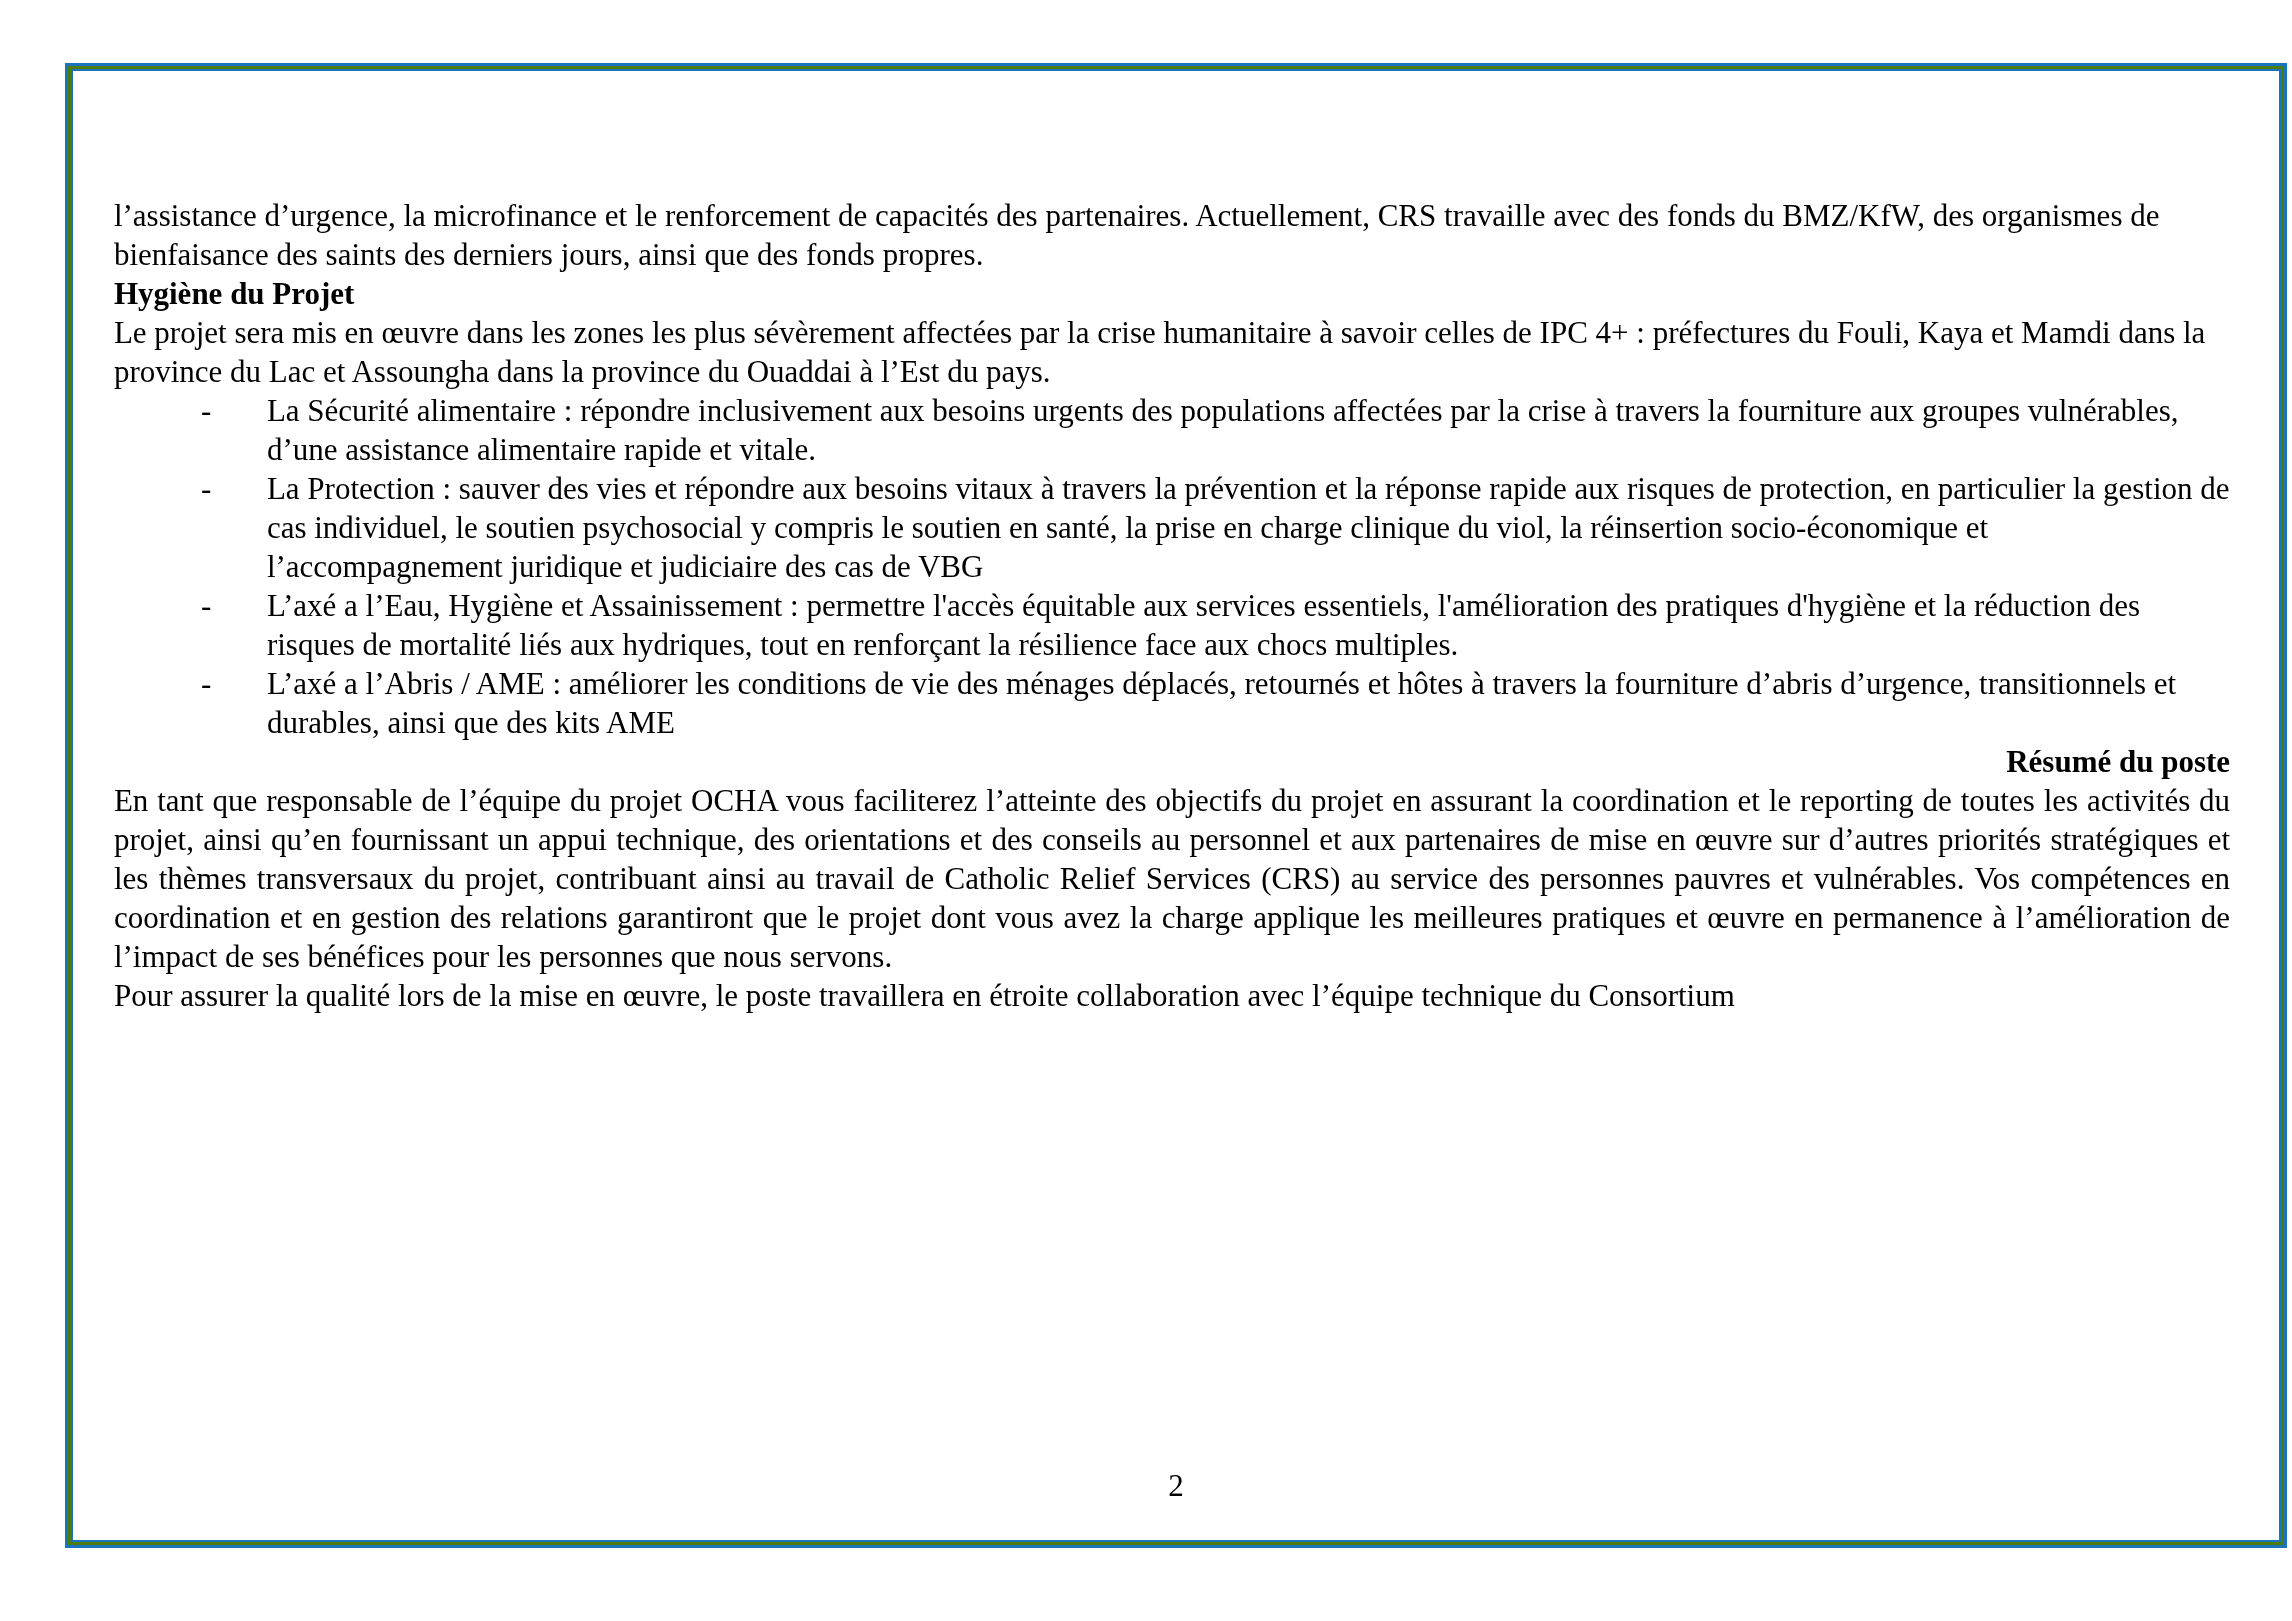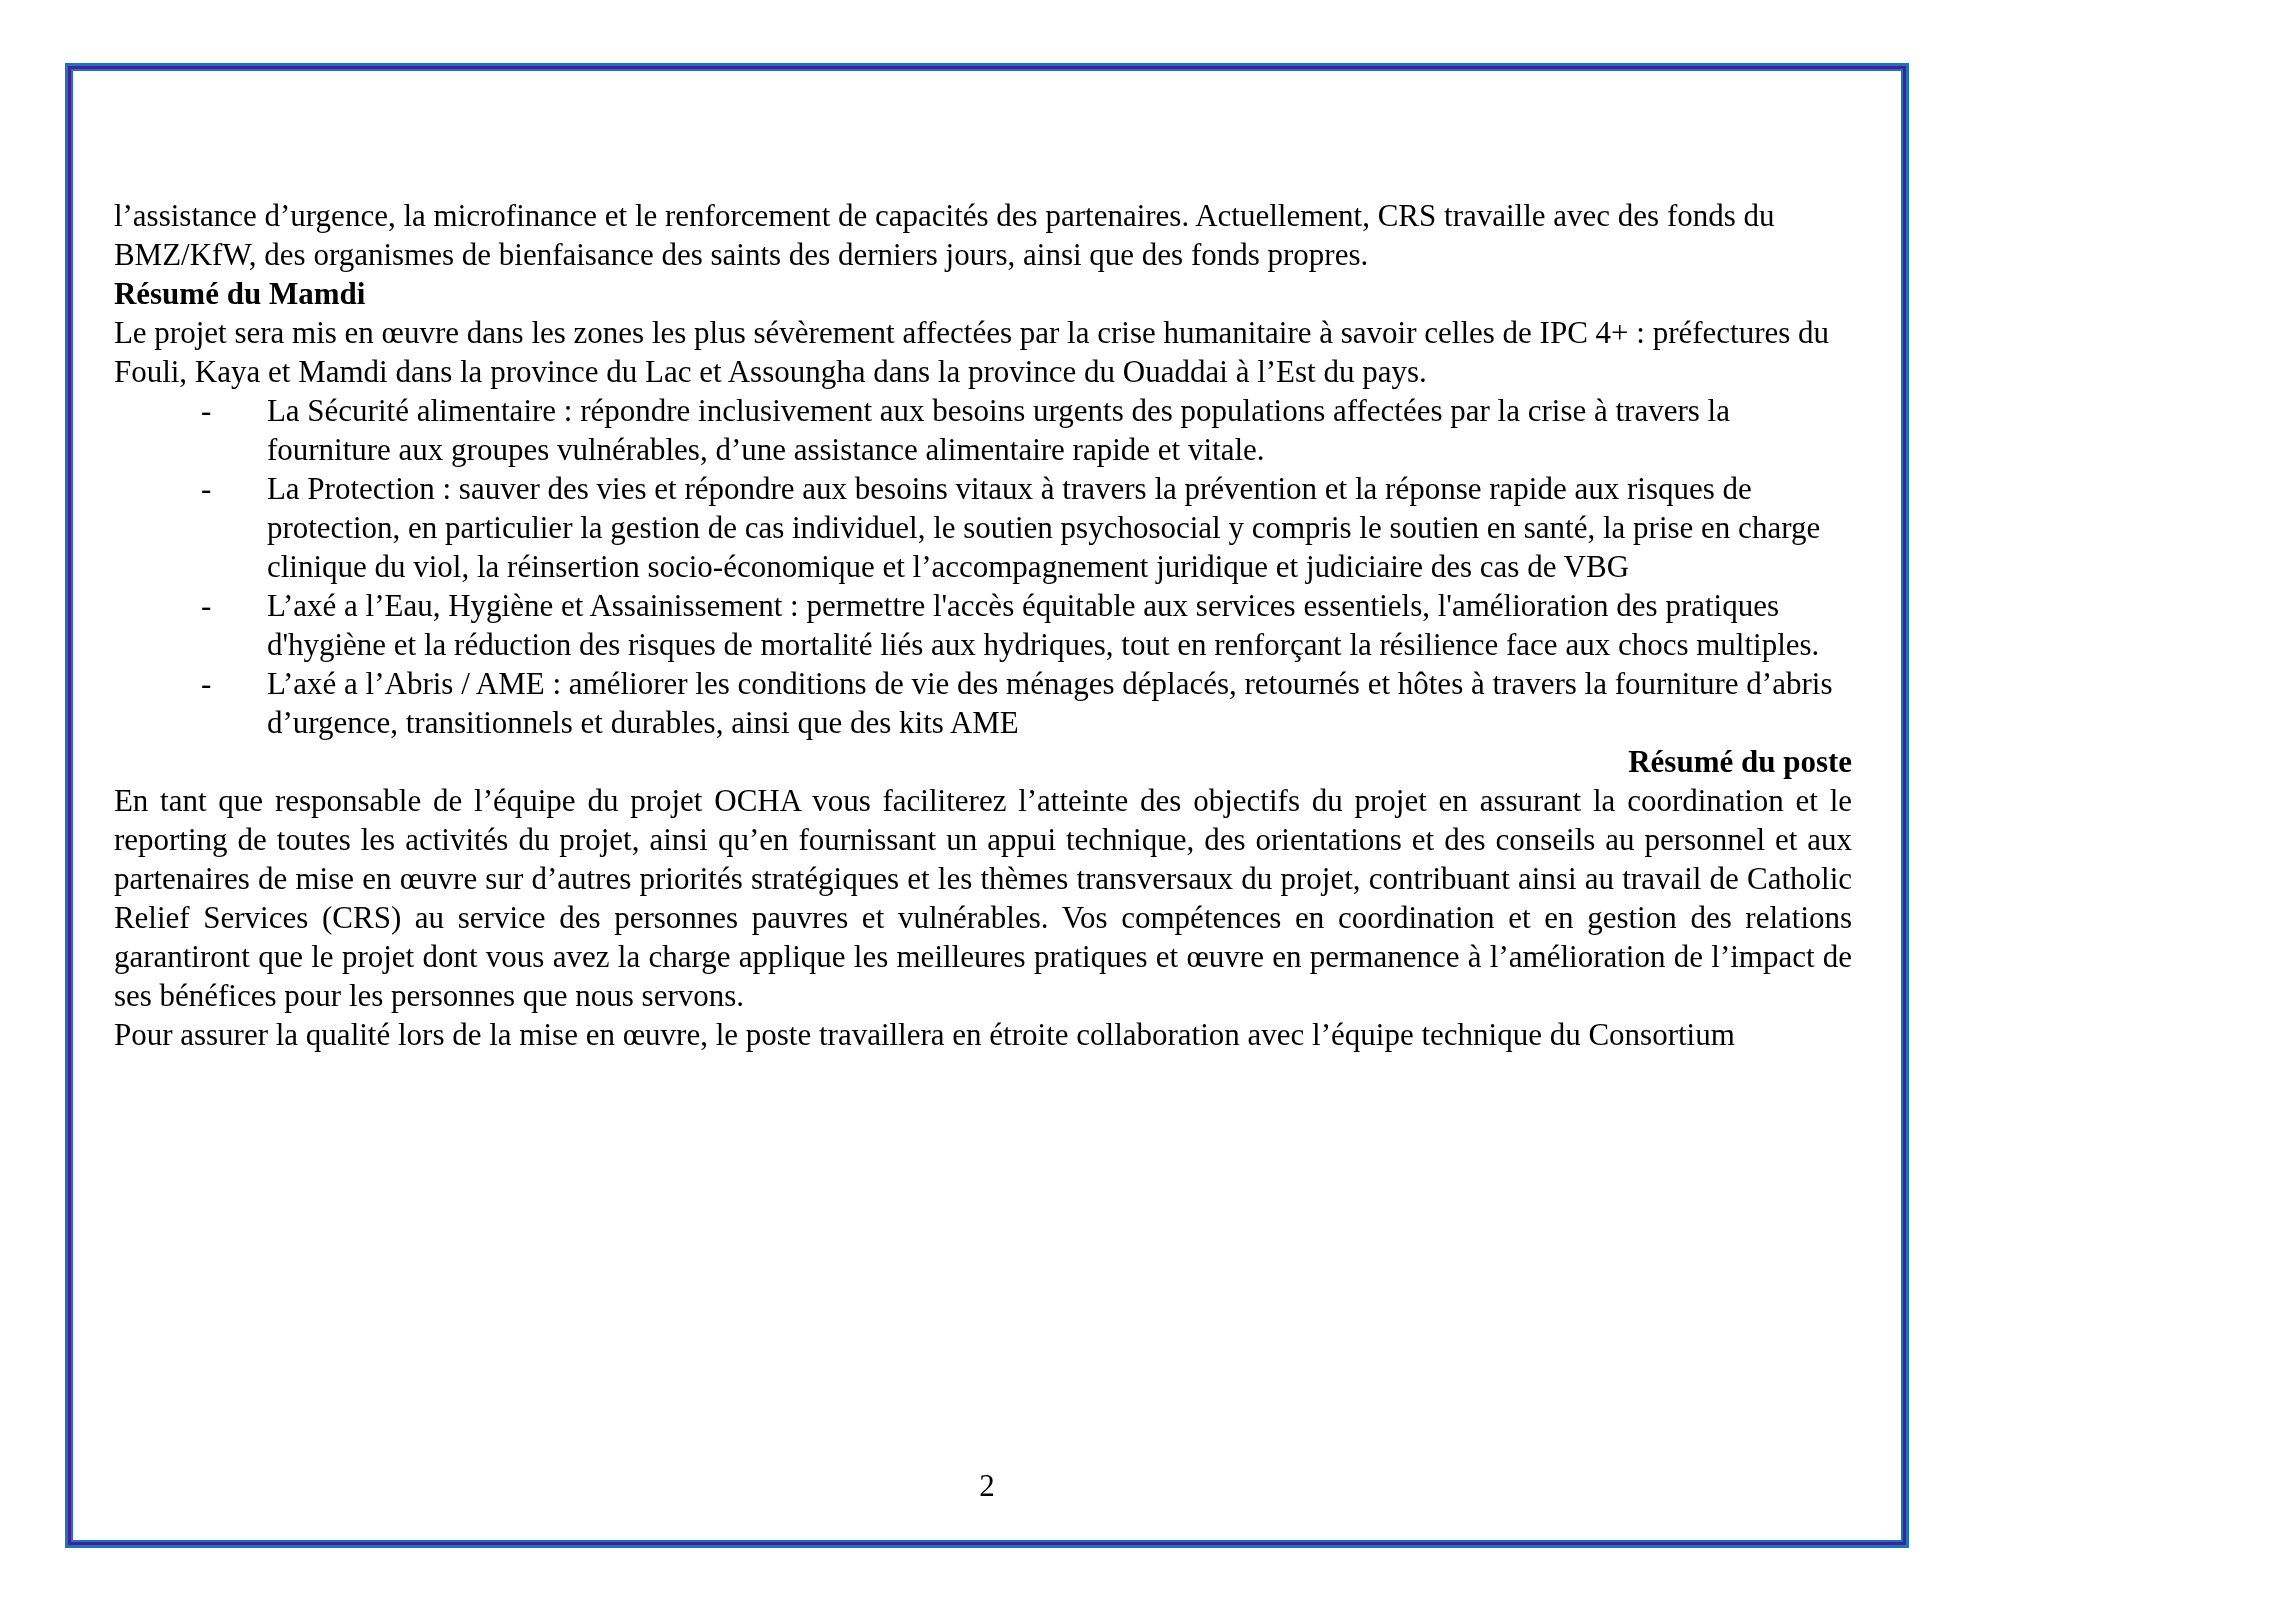--- a/index.html
+++ b/index.html
@@ -12,26 +12,26 @@
     height: 1621px;
     position: relative;
     overflow: hidden;
     font-family: "Liberation Serif", "DejaVu Serif", serif;
     color: #000000;
   }
   .frame-outer {
     position: absolute;
     left: 65px;
     top: 63px;
-    width: 1844px;
+    width: 2222px;
     height: 1485px;
     box-sizing: border-box;
     border: 3.9px solid var(--frame-color, #1b75bc);
     padding: 2.9px;
-    background: #4c1d95;
+    background: #4d7c0f;
   }
   .frame-inner {
     position: relative;
     width: 100%;
     height: 100%;
     box-sizing: border-box;
     border: 2px solid var(--frame-color, #1b75bc);
     background: #ffffff;
   }
   .content {
@@ -74,21 +74,21 @@
 </head>
 <body>
 
 <div class="frame-outer">
   <div class="frame-inner">
 
     <div class="content">
 
       <p class="gap-after">l’assistance d’urgence, la microfinance et le renforcement de capacités des partenaires.  Actuellement, CRS travaille avec des fonds du BMZ/KfW, des organismes de bienfaisance des saints des derniers jours, ainsi que des fonds propres.</p>
 
-      <p class="heading gap-after">Résumé du Mamdi</p>
+      <p class="heading gap-after">Hygiène du Projet</p>
 
       <p class="gap-after">Le projet sera mis en œuvre dans les zones les plus sévèrement affectées par la crise humanitaire à savoir celles de IPC 4+ : préfectures du Fouli, Kaya et Mamdi dans la province du Lac et Assoungha dans la province du Ouaddai à l’Est du pays.</p>
 
 
       <ul class="objectives">
         <li>
           <span class="marker">-</span>
           <span class="li-text">La Sécurité alimentaire : répondre inclusivement aux besoins urgents des populations affectées par la crise à travers la fourniture aux groupes vulnérables, d’une assistance alimentaire rapide et vitale.</span>
         </li>
         <li>

